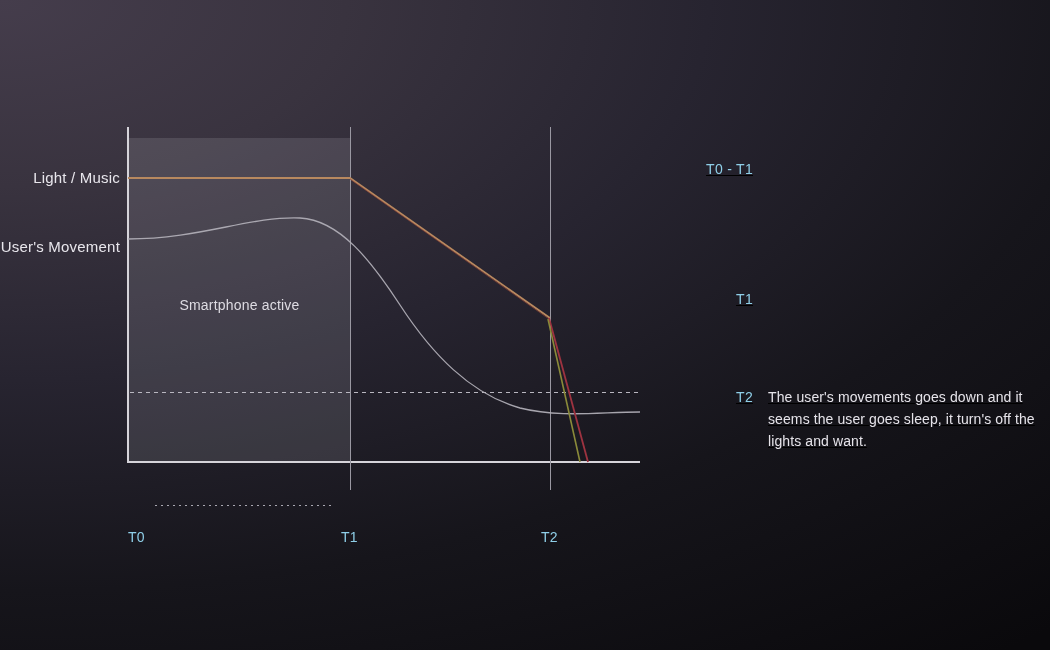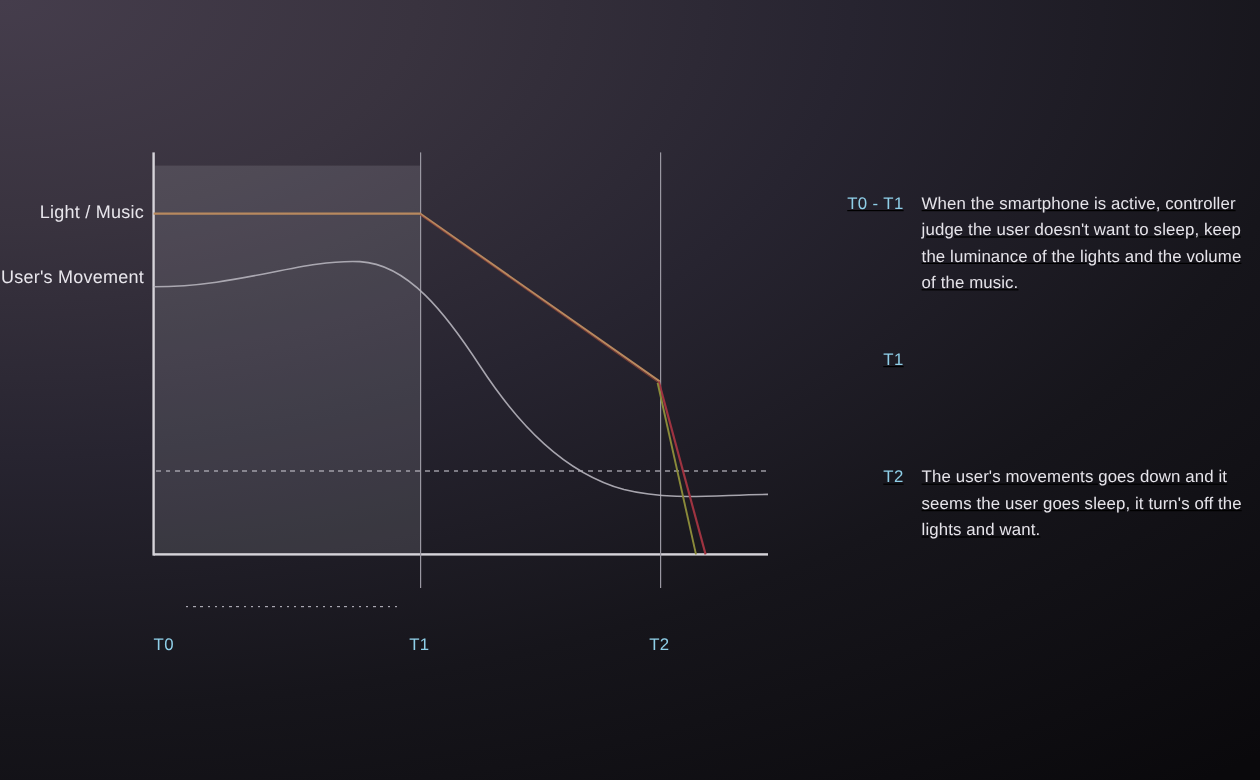--- a/index.html
+++ b/index.html
@@ -81,21 +81,21 @@
     letter-spacing: 0.2px;
     white-space: nowrap;
   }
   .axis-label-wrap {
     position: absolute;
     left: 0;
     width: 120px;
     text-align: right;
   }
   #label-light  { top: 169px; }
-  #label-motion { top: 223px; }
+  #label-motion { top: 238px; }
 
   .shade-caption {
     position: absolute;
     left: 129px;
     top: 297px;
     width: 221px;
     text-align: center;
     font-size: 14px;
     color: #dedce3;
     letter-spacing: 0.2px;
@@ -195,33 +195,33 @@
     </svg>
 
     <div class="axis-label-wrap" id="label-light">
       <span class="axis-label" style="position:static">Light / Music</span>
     </div>
 
     <div class="axis-label-wrap" id="label-motion">
       <span class="axis-label" style="position:static">User's Movement</span>
     </div>
 
+    <div class="shade-caption">Smartphone active</div>
 
     <div class="tick-dots"></div>
 
     <div class="tick-label" id="tick-t0">T0</div>
     <div class="tick-label" id="tick-t1">T1</div>
     <div class="tick-label" id="tick-t2">T2</div>
   </div>
 
   <div id="notes">
 
     <div class="note" id="note-0">
       <div class="note-key">T0 - T1</div>
-      <div class="note-body">When the smartphone is active, controller judge the user doesn't want to sleep, keep the luminance of the lights and the volume of the music.</div>
     </div>
 
     <div class="note" id="note-1">
       <div class="note-key">T1</div>
     </div>
 
     <div class="note" id="note-2">
       <div class="note-key">T2</div>
       <div class="note-body">The user's movements goes down and it seems the user goes sleep, it turn's off the lights and want.</div>
     </div>

